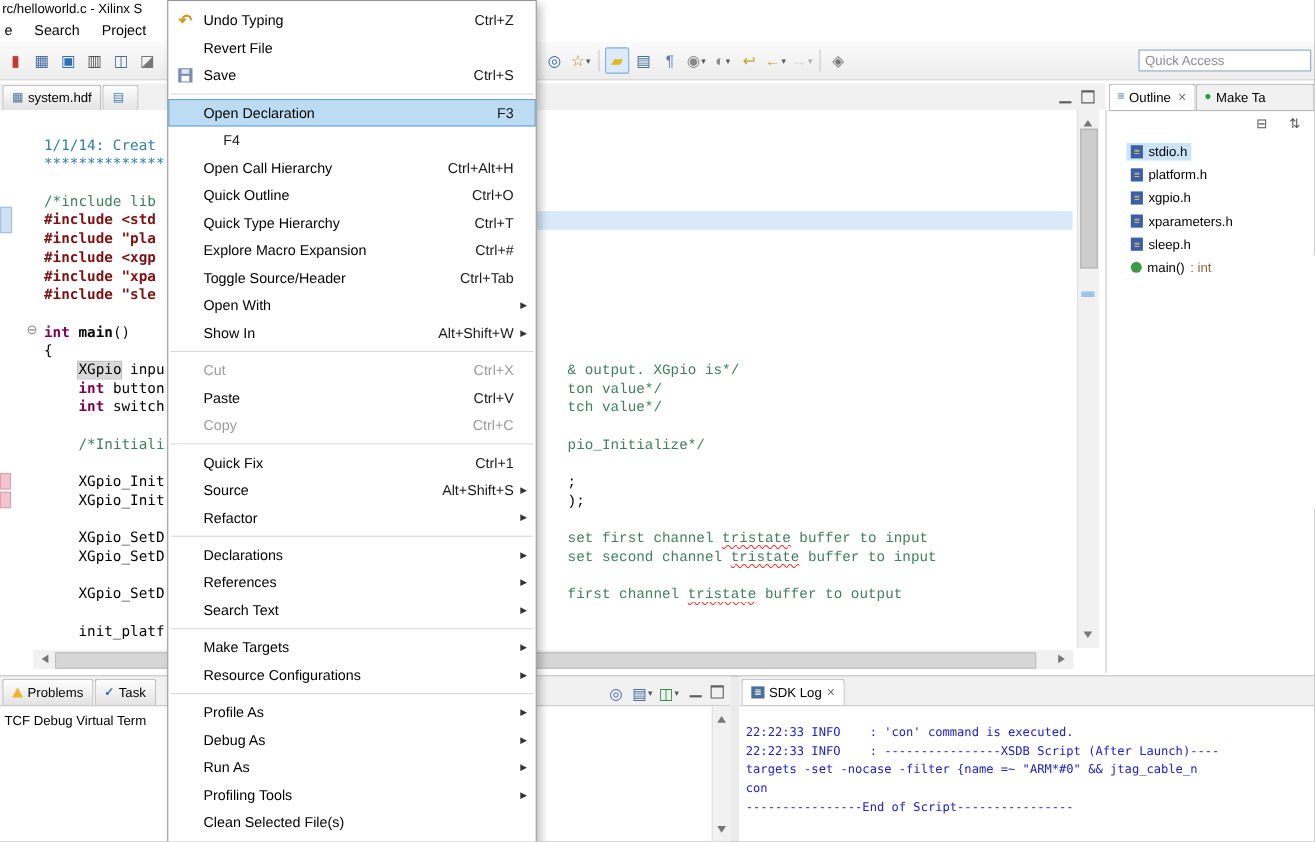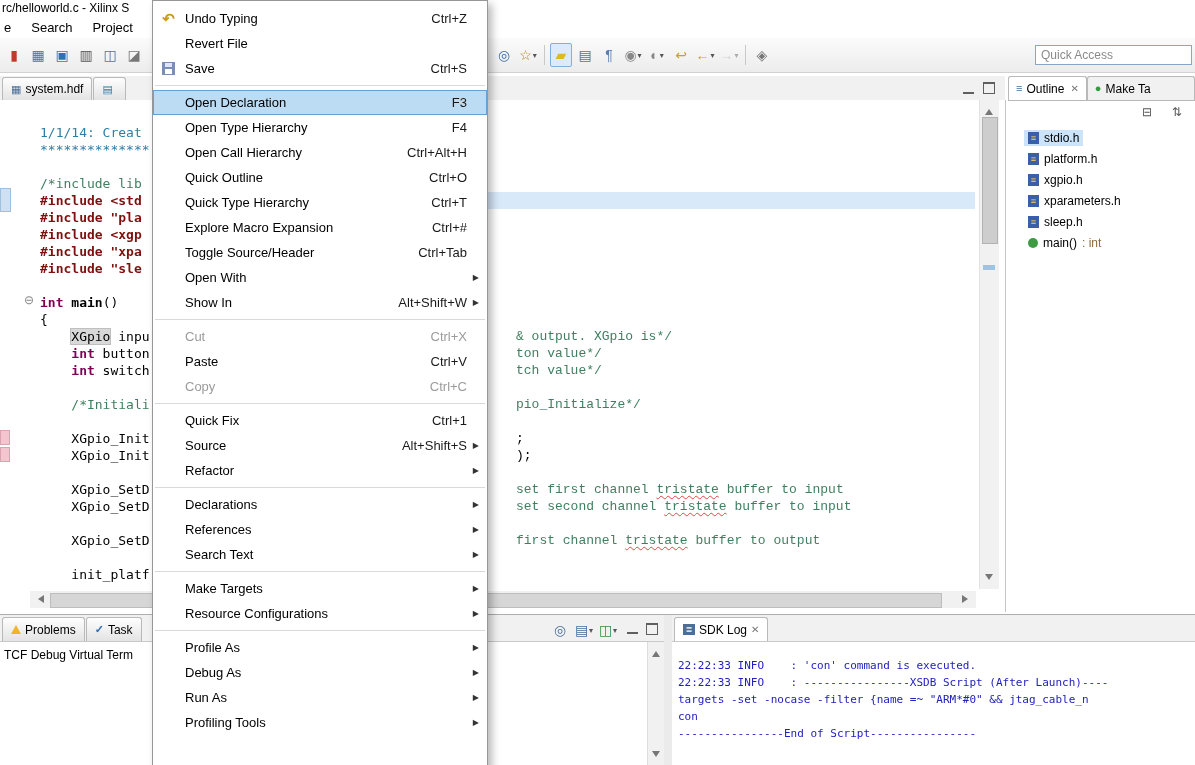--- a/index.html
+++ b/index.html
@@ -397,21 +397,20 @@
         <span class="sc">Ctrl+S</span>
         <span class="sub"></span>
       </div>
       <div class="msep"></div>
       <div class="mi sel">
         <span class="lab">Open Declaration</span>
         <span class="sc">F3</span>
         <span class="sub"></span>
       </div>
       <div class="mi">
-        <span class="lab">Open Type Hierarchy</span>
         <span class="sc">F4</span>
         <span class="sub"></span>
       </div>
       <div class="mi">
         <span class="lab">Open Call Hierarchy</span>
         <span class="sc">Ctrl+Alt+H</span>
         <span class="sub"></span>
       </div>
       <div class="mi">
         <span class="lab">Quick Outline</span>
@@ -516,15 +515,20 @@
       <div class="mi">
         <span class="lab">Run As</span>
         <span class="sc"></span>
         <span class="sub">▶</span>
       </div>
       <div class="mi">
         <span class="lab">Profiling Tools</span>
         <span class="sc"></span>
         <span class="sub">▶</span>
       </div>
+      <div class="mi">
+        <span class="lab">Clean Selected File(s)</span>
+        <span class="sc"></span>
+        <span class="sub"></span>
+      </div>
     </div>
 
 </div>
 
 </body></html>

